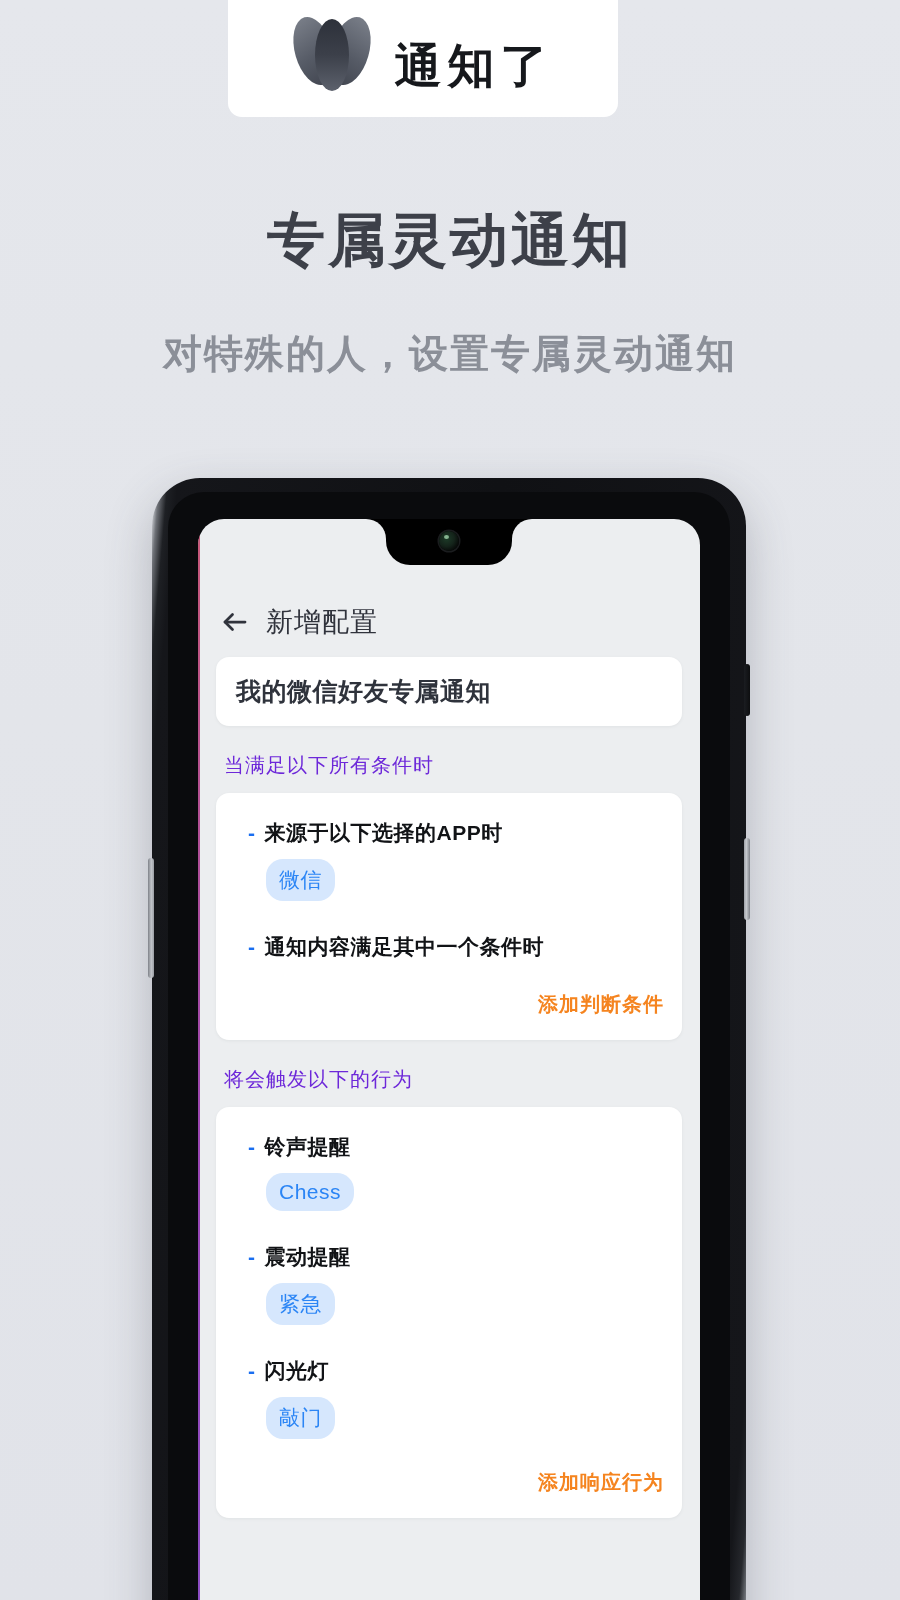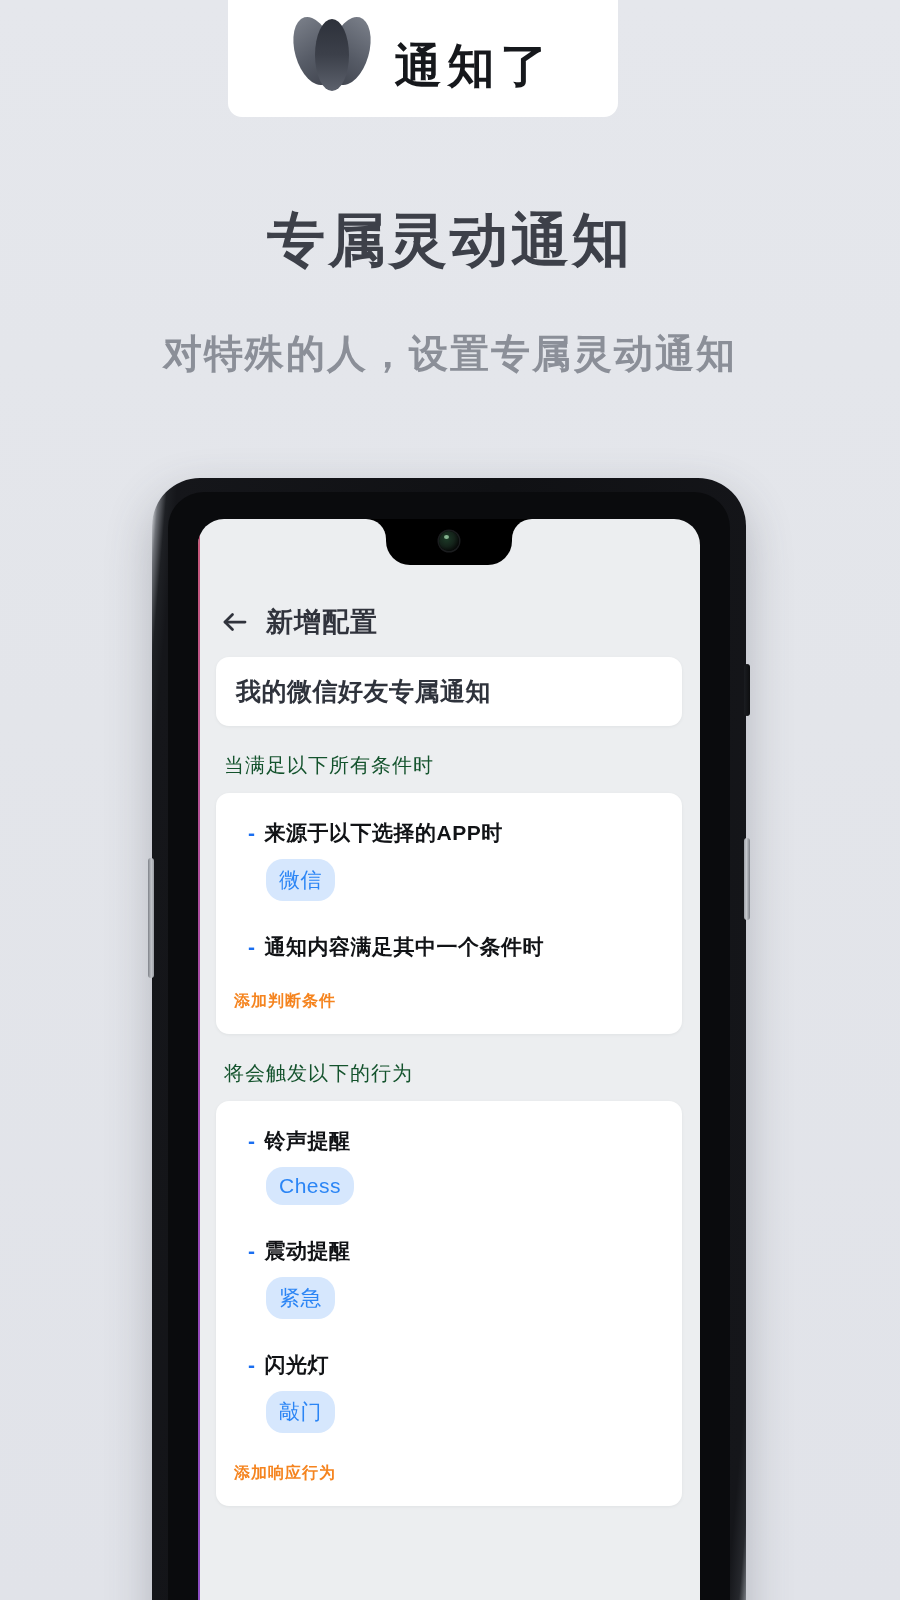--- a/index.html
+++ b/index.html
@@ -217,21 +217,21 @@
     padding: 74px 4px 0 4px;
     height: 132px;
   }
   .back-icon {
     width: 30px; height: 30px;
     flex: none;
     color: #30333c;
   }
   .app-title {
     font-size: 27px;
-    font-weight: bold;
+    font-weight: normal;
     color: #30333c;
     letter-spacing: 1px;
   }
 
   .card {
     background: #ffffff;
     border-radius: 13px;
     box-shadow: 0 1px 3px rgba(120,124,132,.10);
   }
   .name-card {
@@ -240,21 +240,21 @@
   }
   .name-value {
     font-size: 25px;
     font-weight: bold;
     color: #2f333c;
     letter-spacing: .5px;
   }
 
   .section-label {
     font-size: 20px;
-    color: #14532d;
+    color: #6d28d9;
     padding: 26px 8px 14px 8px;
     letter-spacing: 1px;
   }
 
   .group-card {
     padding: 26px 18px 22px 18px;
   }
   .rule {
     padding: 0 0 4px 14px;
   }
@@ -283,23 +283,23 @@
   }
   .chip {
     background: #d6e7fd;
     color: #2b85f5;
     font-size: 21px;
     border-radius: 17px;
     padding: 7px 13px;
     letter-spacing: .5px;
   }
   .add-link {
-    text-align: left;
+    text-align: right;
     color: #f5841f;
-    font-size: 16px;
+    font-size: 20px;
     font-weight: bold;
     letter-spacing: 1px;
     padding-top: 26px;
   }
 
   .save-wrap { padding: 42px 16px 0 16px; }
 </style>
 </head>
 <body>
 

